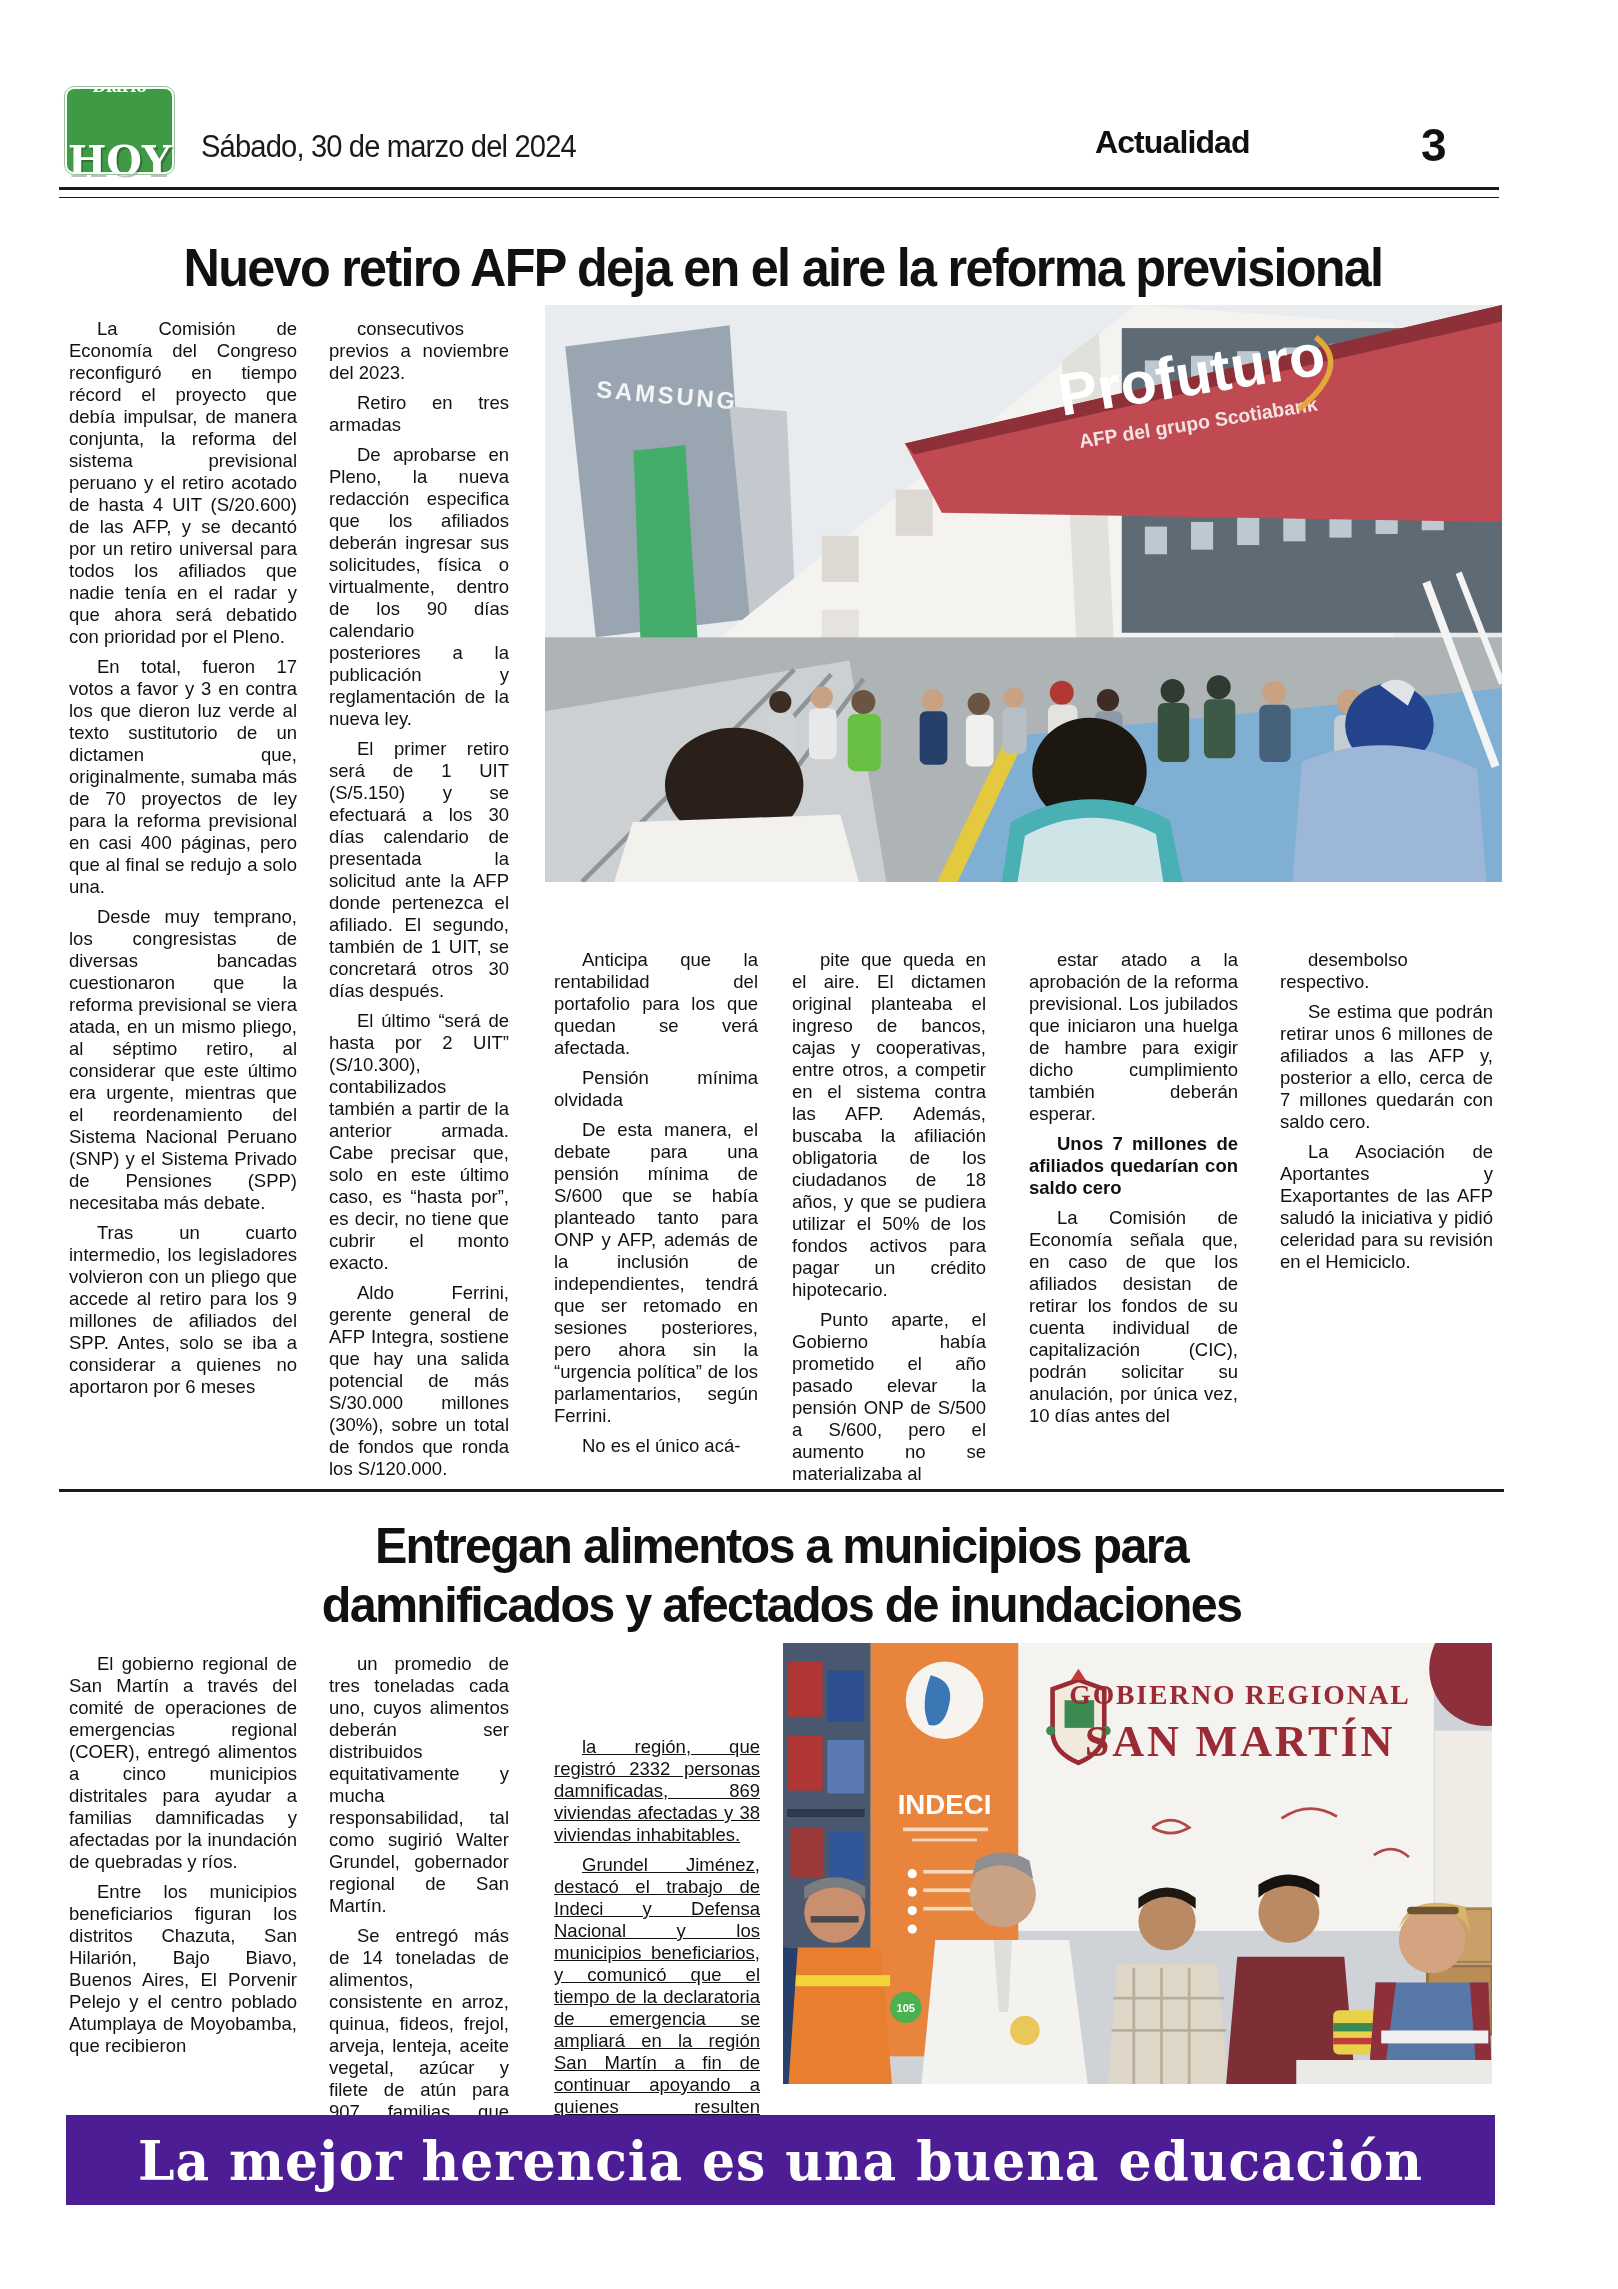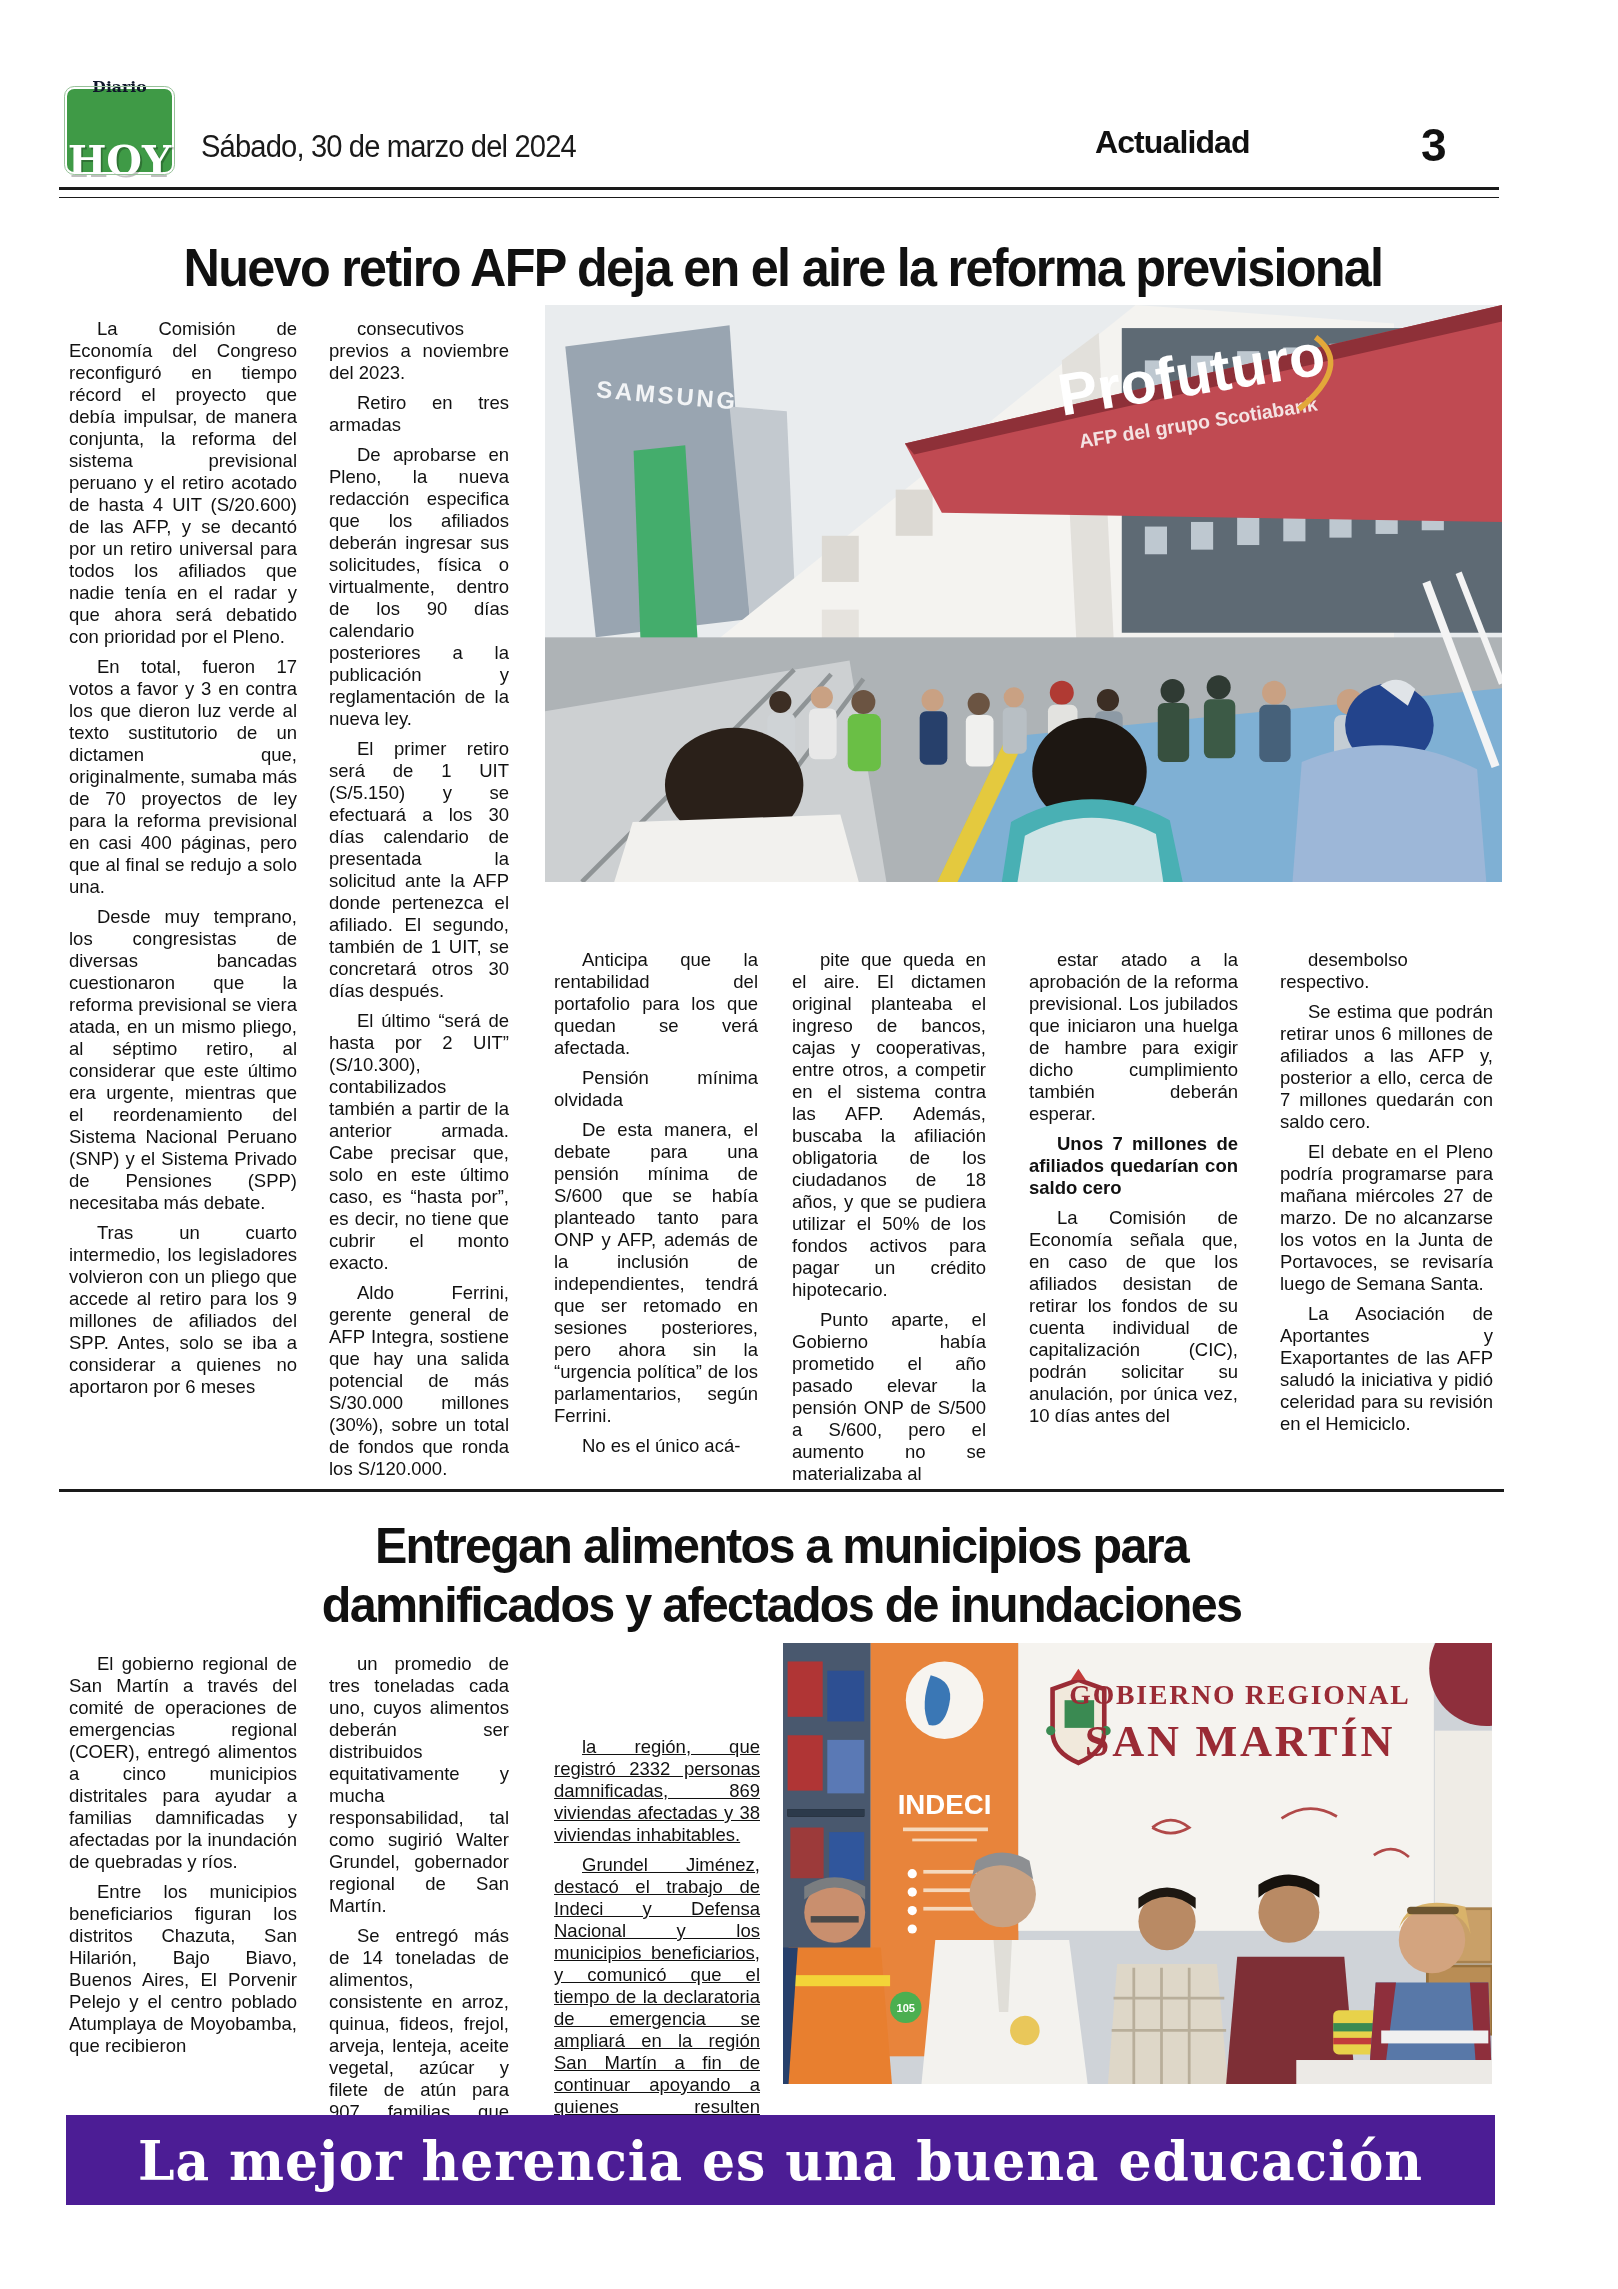--- a/index.html
+++ b/index.html
@@ -3,21 +3,21 @@
 <meta charset="utf-8">
 <style>
   html,body{margin:0;padding:0;background:#888;}
   .page{position:relative;width:1619px;height:2290px;background:#ffffff;margin:0 auto;
         font-family:"Liberation Sans",sans-serif;color:#111;overflow:hidden;}
 
   
   .logo{position:absolute;left:65px;top:87px;width:105px;height:83px;background:#3f9a46;
         border-radius:9.2px;border:2.8px solid #ffffff;outline:1.8px solid #98c29a;
         display:flex;flex-direction:column;align-items:center;justify-content:center;}
-  .logo-top{font-family:"DejaVu Serif",serif;font-weight:bold;color:#0f172a;font-size:15.7px;line-height:16.6px;}
+  .logo-top{font-family:"DejaVu Serif",serif;font-weight:bold;color:#ffffff;font-size:15.7px;line-height:16.6px;}
   .logo-main{font-family:"DejaVu Serif",serif;font-weight:bold;color:#fff;font-size:41px;line-height:41px;
              text-shadow:1.8px 1.8px 0 rgba(0,0,0,.25);margin-top:45px;}
   .date{position:absolute;left:201px;top:129px;font-size:31px;letter-spacing:-0.9px;color:#1a1a1a;
         transform:scaleX(.94);transform-origin:left;}
   .section{position:absolute;left:1095px;top:124px;font-size:32px;font-weight:bold;letter-spacing:-0.9px;}
   .pageno{position:absolute;left:1421px;top:118px;font-size:46px;font-weight:bold;}
   .rule-double{position:absolute;left:59px;top:187px;width:1440px;height:7.4px;
                border-top:3.7px solid #1a1a1a;border-bottom:1.8px solid #1a1a1a;}
 
   
@@ -237,21 +237,20 @@
     <p>Punto aparte, el Gobierno había prometido el año pasado elevar la pensión ONP de S/500 a S/600, pero el aumento no se materializaba al</p>
   </div>
   <div class="col c5">
     <p>estar atado a la aprobación de la reforma previsional. Los jubilados que iniciaron una huelga de hambre para exigir dicho cumplimiento también deberán esperar.</p>
     <p class="bold">Unos 7 millones de afiliados quedarían con saldo cero</p>
     <p>La Comisión de Economía señala que, en caso de que los afiliados desistan de retirar los fondos de su cuenta individual de capitalización (CIC), podrán solicitar su anulación, por única vez, 10 días antes del</p>
   </div>
   <div class="col c6">
     <p>desembolso respectivo.</p>
     <p>Se estima que podrán retirar unos 6 millones de afiliados a las AFP y, posterior a ello, cerca de 7 millones quedarán con saldo cero.</p>
-    <p>El debate en el Pleno podría programarse para mañana miércoles 27 de marzo. De no alcanzarse los votos en la Junta de Portavoces, se revisaría luego de Semana Santa.</p>
     <p>La Asociación de Aportantes y Exaportantes de las AFP saludó la iniciativa y pidió celeridad para su revisión en el Hemiciclo.</p>
   </div>
 
   <div class="rule-mid"></div>
 
   <div class="headline2">
     <div>Entregan alimentos a municipios para</div>
     <div>damnificados y afectados de inundaciones</div>
   </div>
 

